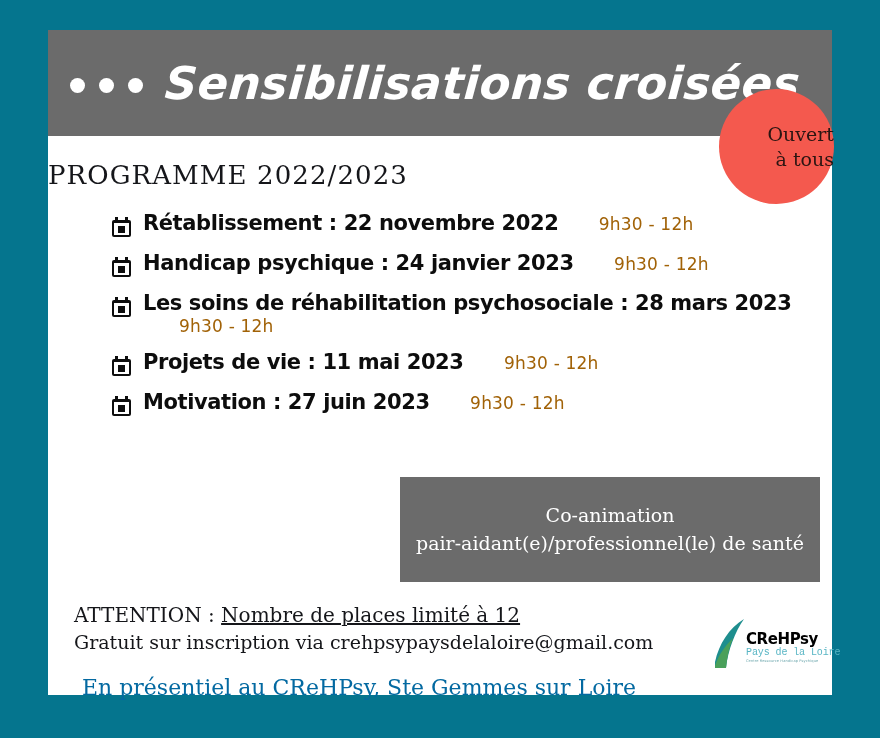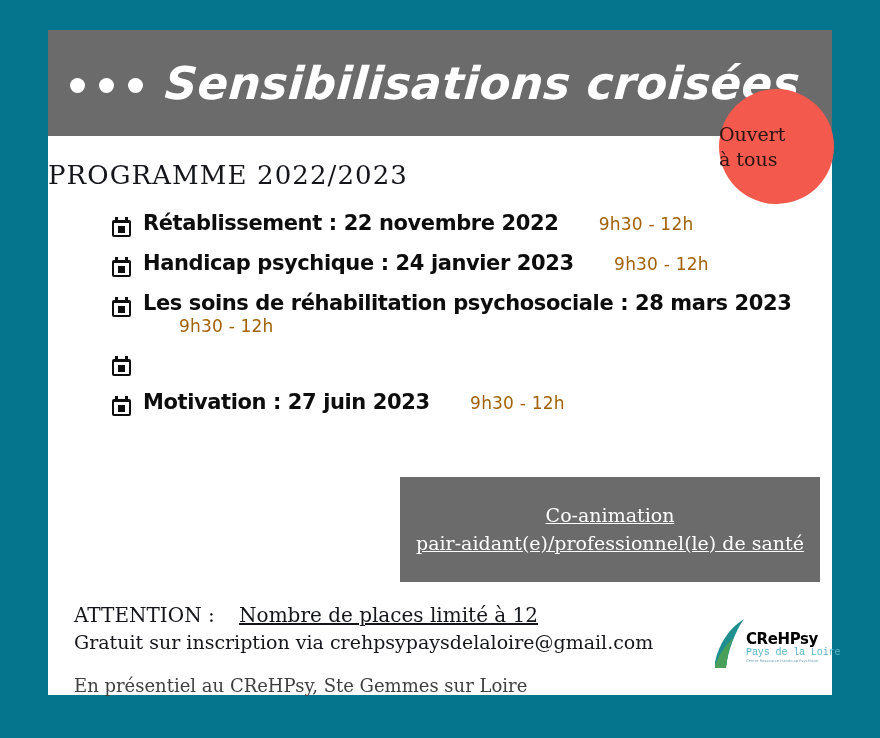--- a/index.html
+++ b/index.html
@@ -70,21 +70,21 @@
   #open-badge {
     position: absolute;
     left: 671px;
     top: 59px;
     width: 115px;
     height: 115px;
     border-radius: 50%;
     background: #F4594E;
     display: flex;
     flex-direction: column;
-    align-items: flex-start;
+    align-items: flex-end;
     justify-content: center;
     z-index: 5;
     line-height: 1.28;
   }
   #open-badge span {
     display: block;
     color: #2b1512;
     font-family: "DejaVu Serif", serif;
     font-size: 19px;
     text-align: center;
@@ -199,53 +199,53 @@
     justify-content: center;
   }
   #coanimation-box span {
     display: block;
     color: #ffffff;
     font-family: "DejaVu Serif", serif;
     font-size: 19px;
     text-align: center;
     line-height: 1.45;
     white-space: nowrap;
-    text-decoration: underline;
   }
 
   
   #footer-notes {
     position: absolute;
     left: 26px;
     top: 572px;
     width: 620px;
   }
   .attention-line {
     font-family: "DejaVu Serif", serif;
     font-size: 20px;
     color: #15161a;
     white-space: nowrap;
     line-height: 1.35;
   }
-  .attention-line .underlined { text-decoration: underline; margin-left: 18px; }
+  .attention-line .underlined { text-decoration: underline; }
 
   #registration-line {
     font-family: "DejaVu Serif", serif;
     font-size: 19px;
     color: #15161a;
     white-space: nowrap;
     line-height: 1.4;
   }
 
   #venue-line {
     font-family: "DejaVu Serif", serif;
-    font-size: 18px;
-    color: #404040;
+    font-size: 22px;
+    color: #0369a1;
     white-space: nowrap;
     margin-top: 19px;
+    margin-left: 8px;
   }
 
   
   #crehpsy-logo {
     position: absolute;
     left: 665px;
     top: 586px;
     width: 100px;
     height: 60px;
   }
@@ -353,20 +353,24 @@
       </span>
     </div>
 
     <div class="session-row">
       <span class="calendar-icon">
         <span class="cal-tab l"></span>
           <span class="cal-tab r"></span>
         <span class="cal-body"></span>
           <span class="cal-inner"></span>
           <span class="cal-dot"></span>
+      </span>
+      <span class="session-texts">
+        <span class="session-title">Projets de vie : 11 mai 2023</span>
+        <span class="session-time">9h30 - 12h</span>
       </span>
     </div>
 
     <div class="session-row">
       <span class="calendar-icon">
         <span class="cal-tab l"></span>
           <span class="cal-tab r"></span>
         <span class="cal-body"></span>
           <span class="cal-inner"></span>
           <span class="cal-dot"></span>

